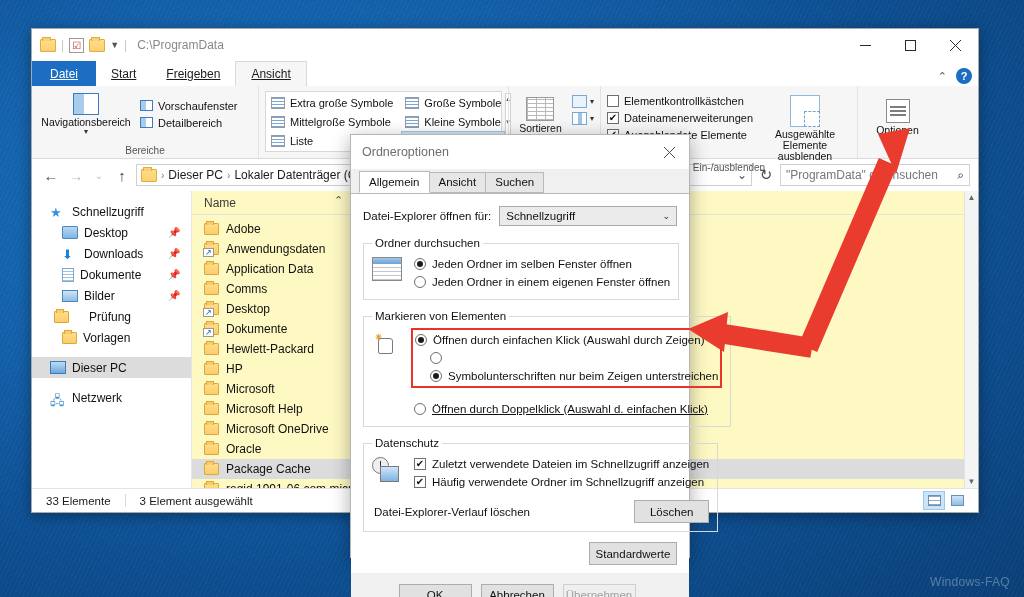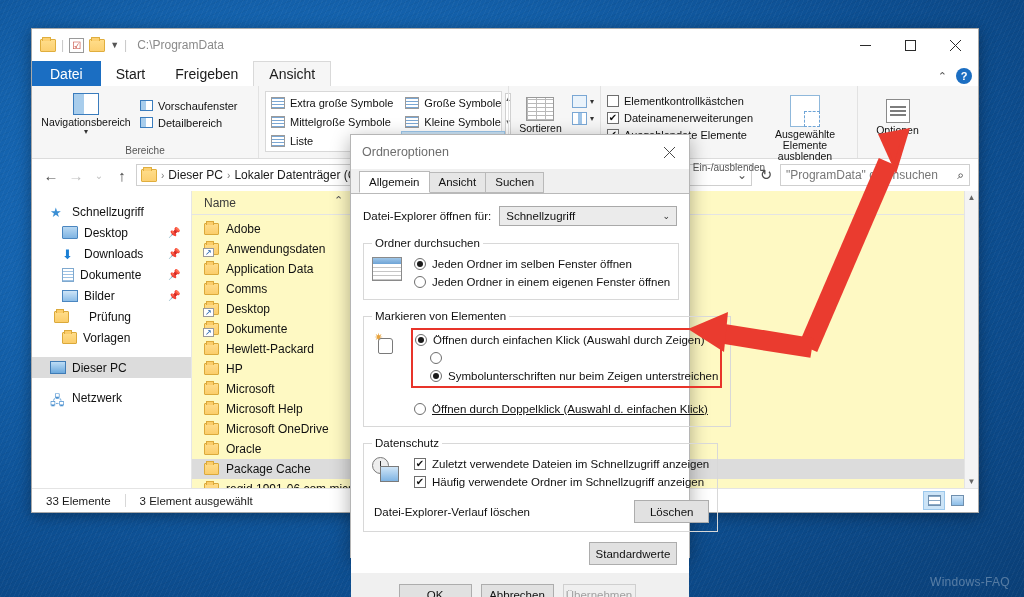--- a/index.html
+++ b/index.html
@@ -60,22 +60,22 @@
     font-size:13px;color:#2b2b2b;
   }
   .wbtn svg{ display:block; }
 
   
   .ribbon-tabs{
     height:25px; background:#ffffff; display:flex; align-items:flex-end; flex:none;
     position:relative;
   }
   .rtab{
-    height:25px; padding:0 15px; font-size:14px; color:#1a1a1a;
-    display:flex; align-items:center; background:transparent;
+    height:25px; padding:0 15px; font-size:12px; color:#1a1a1a;
+    display:flex; align-items:center; background:transparent;text-decoration:underline;
   }
   .rtab.file{ background:#1b6ec2; color:#fff; padding:0 18px; height:25px; }
   .rtab.active{ background:#f6f6f6; border:1px solid #d9d9d9; border-bottom:none; }
   .ribbon-right{
     position:absolute; right:6px; bottom:2px; display:flex; align-items:center; gap:9px;
   }
   .chev-up{ font-size:11px; color:#555; }
   .help-ico{
     width:16px;height:16px;border-radius:50%;background:#1b6ec2;color:#fff;
     font-size:11px;display:flex;align-items:center;justify-content:center;font-weight:bold;

